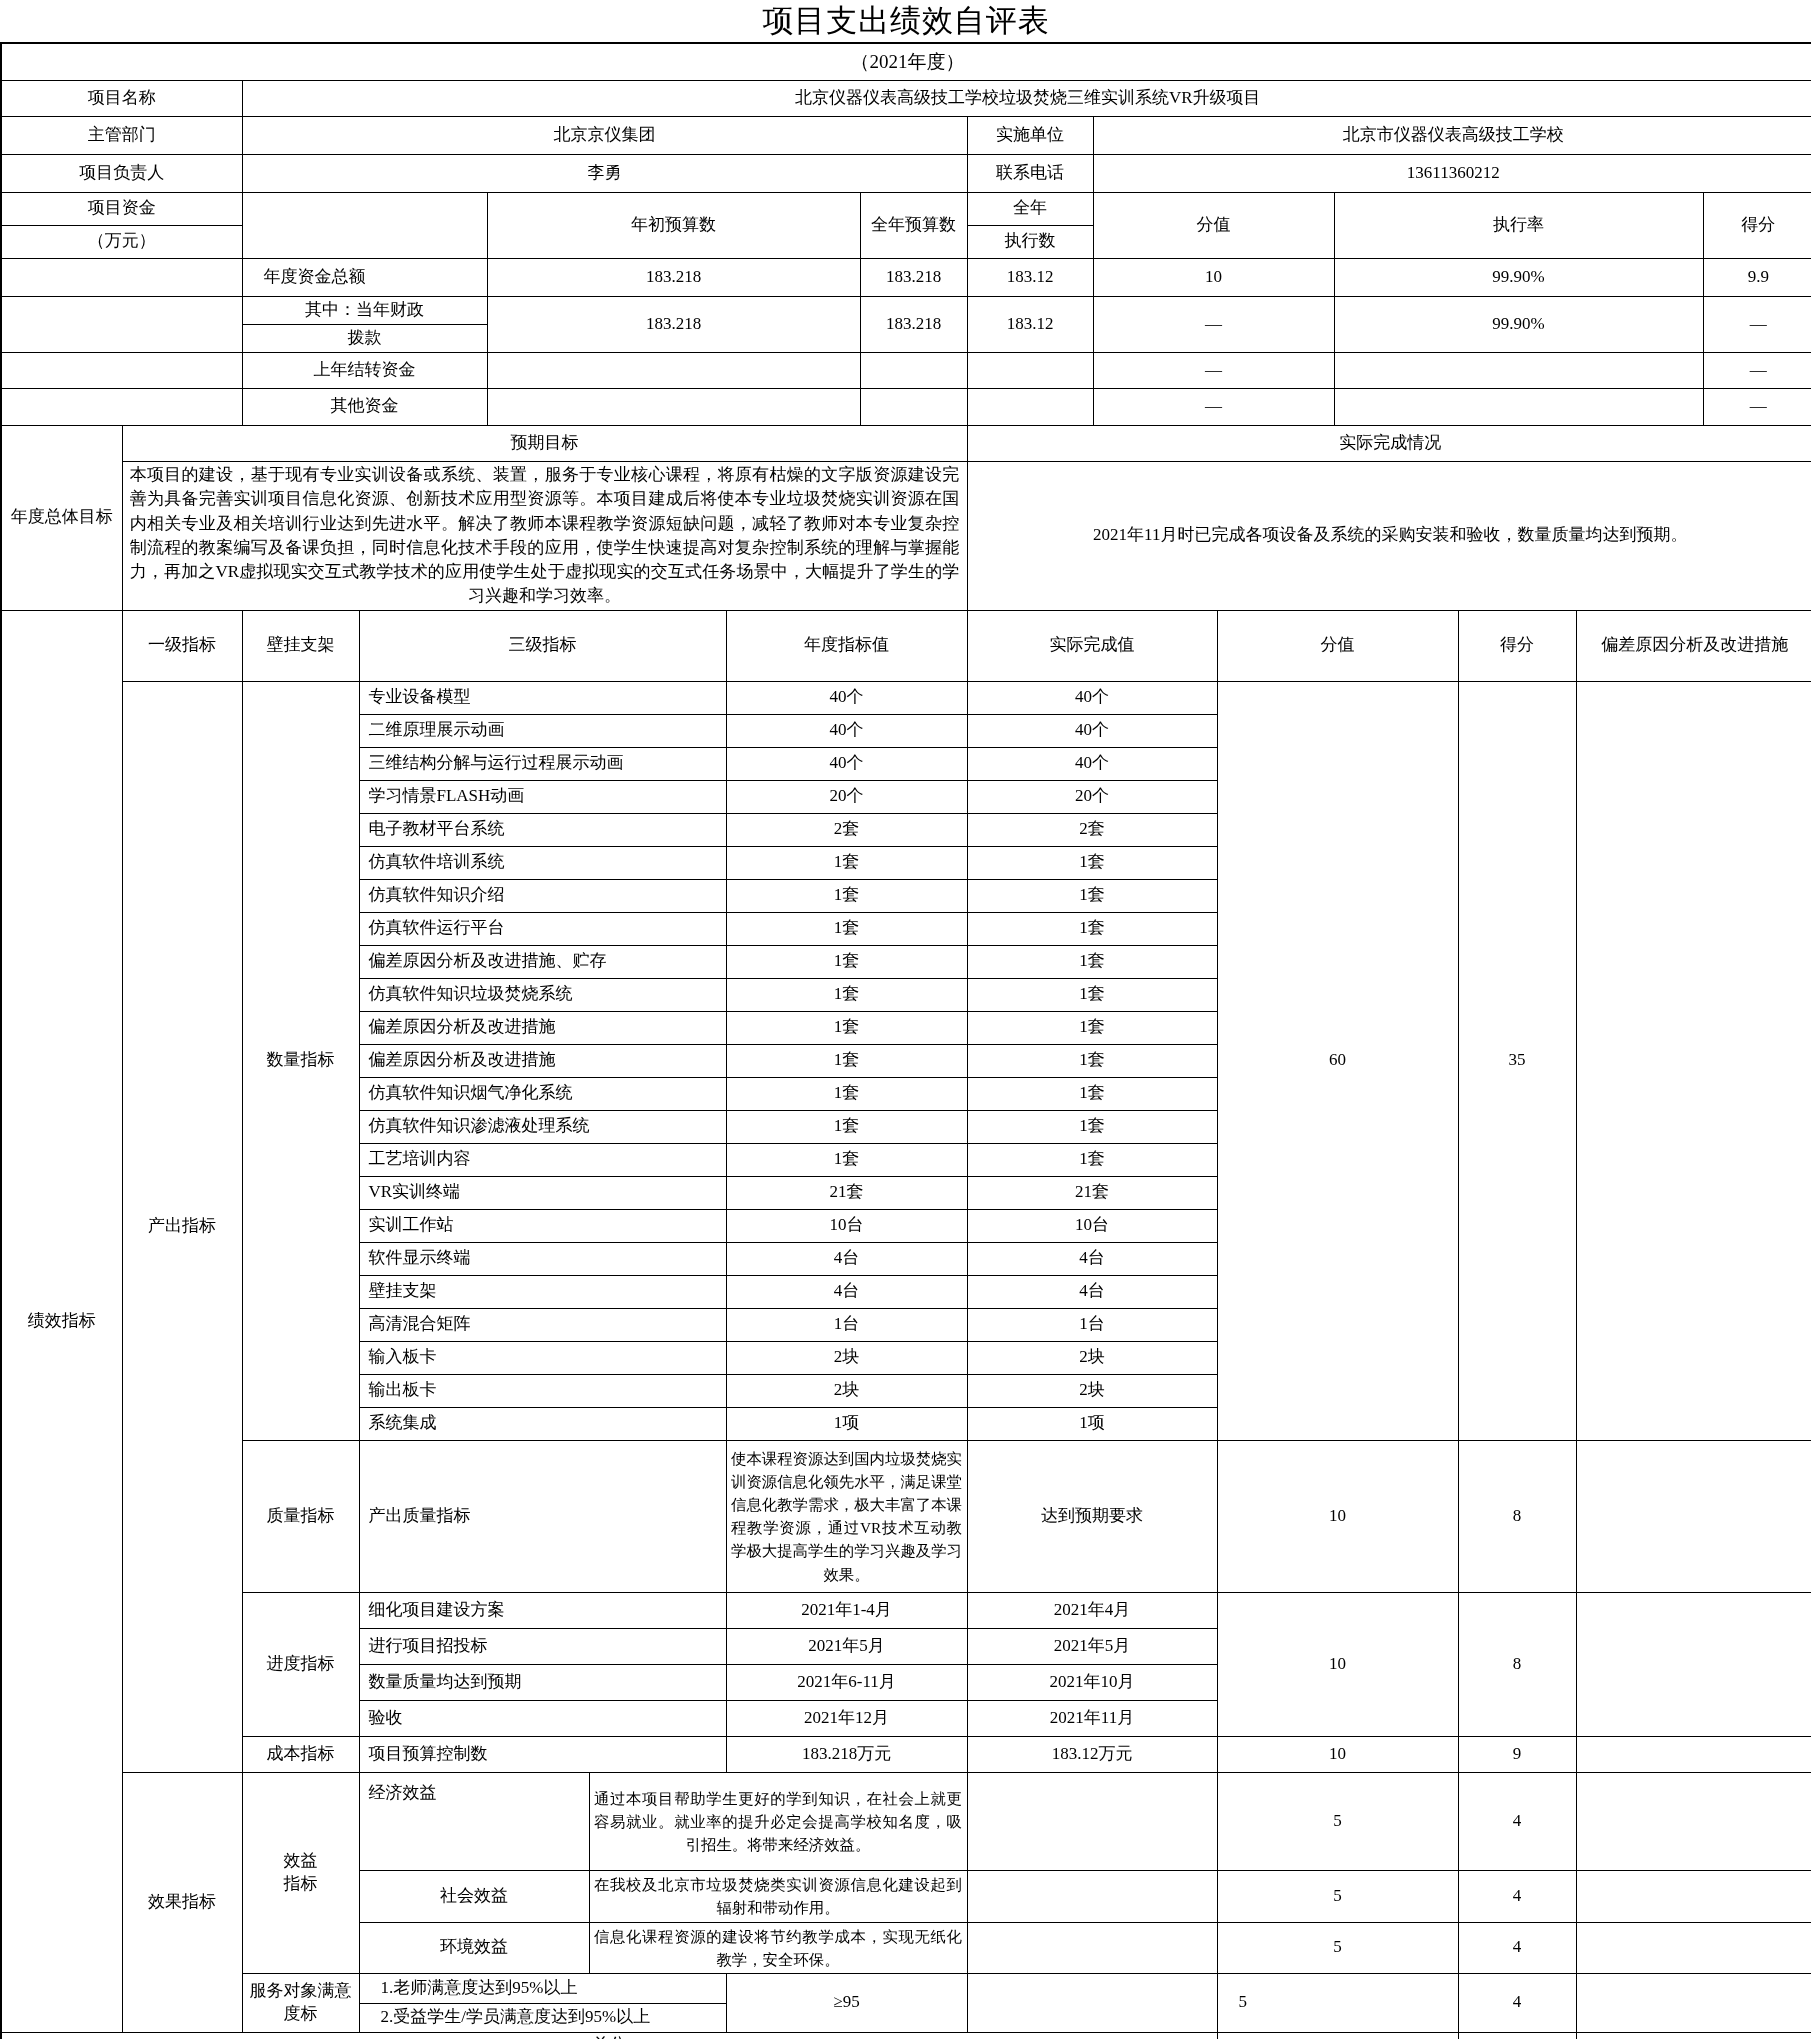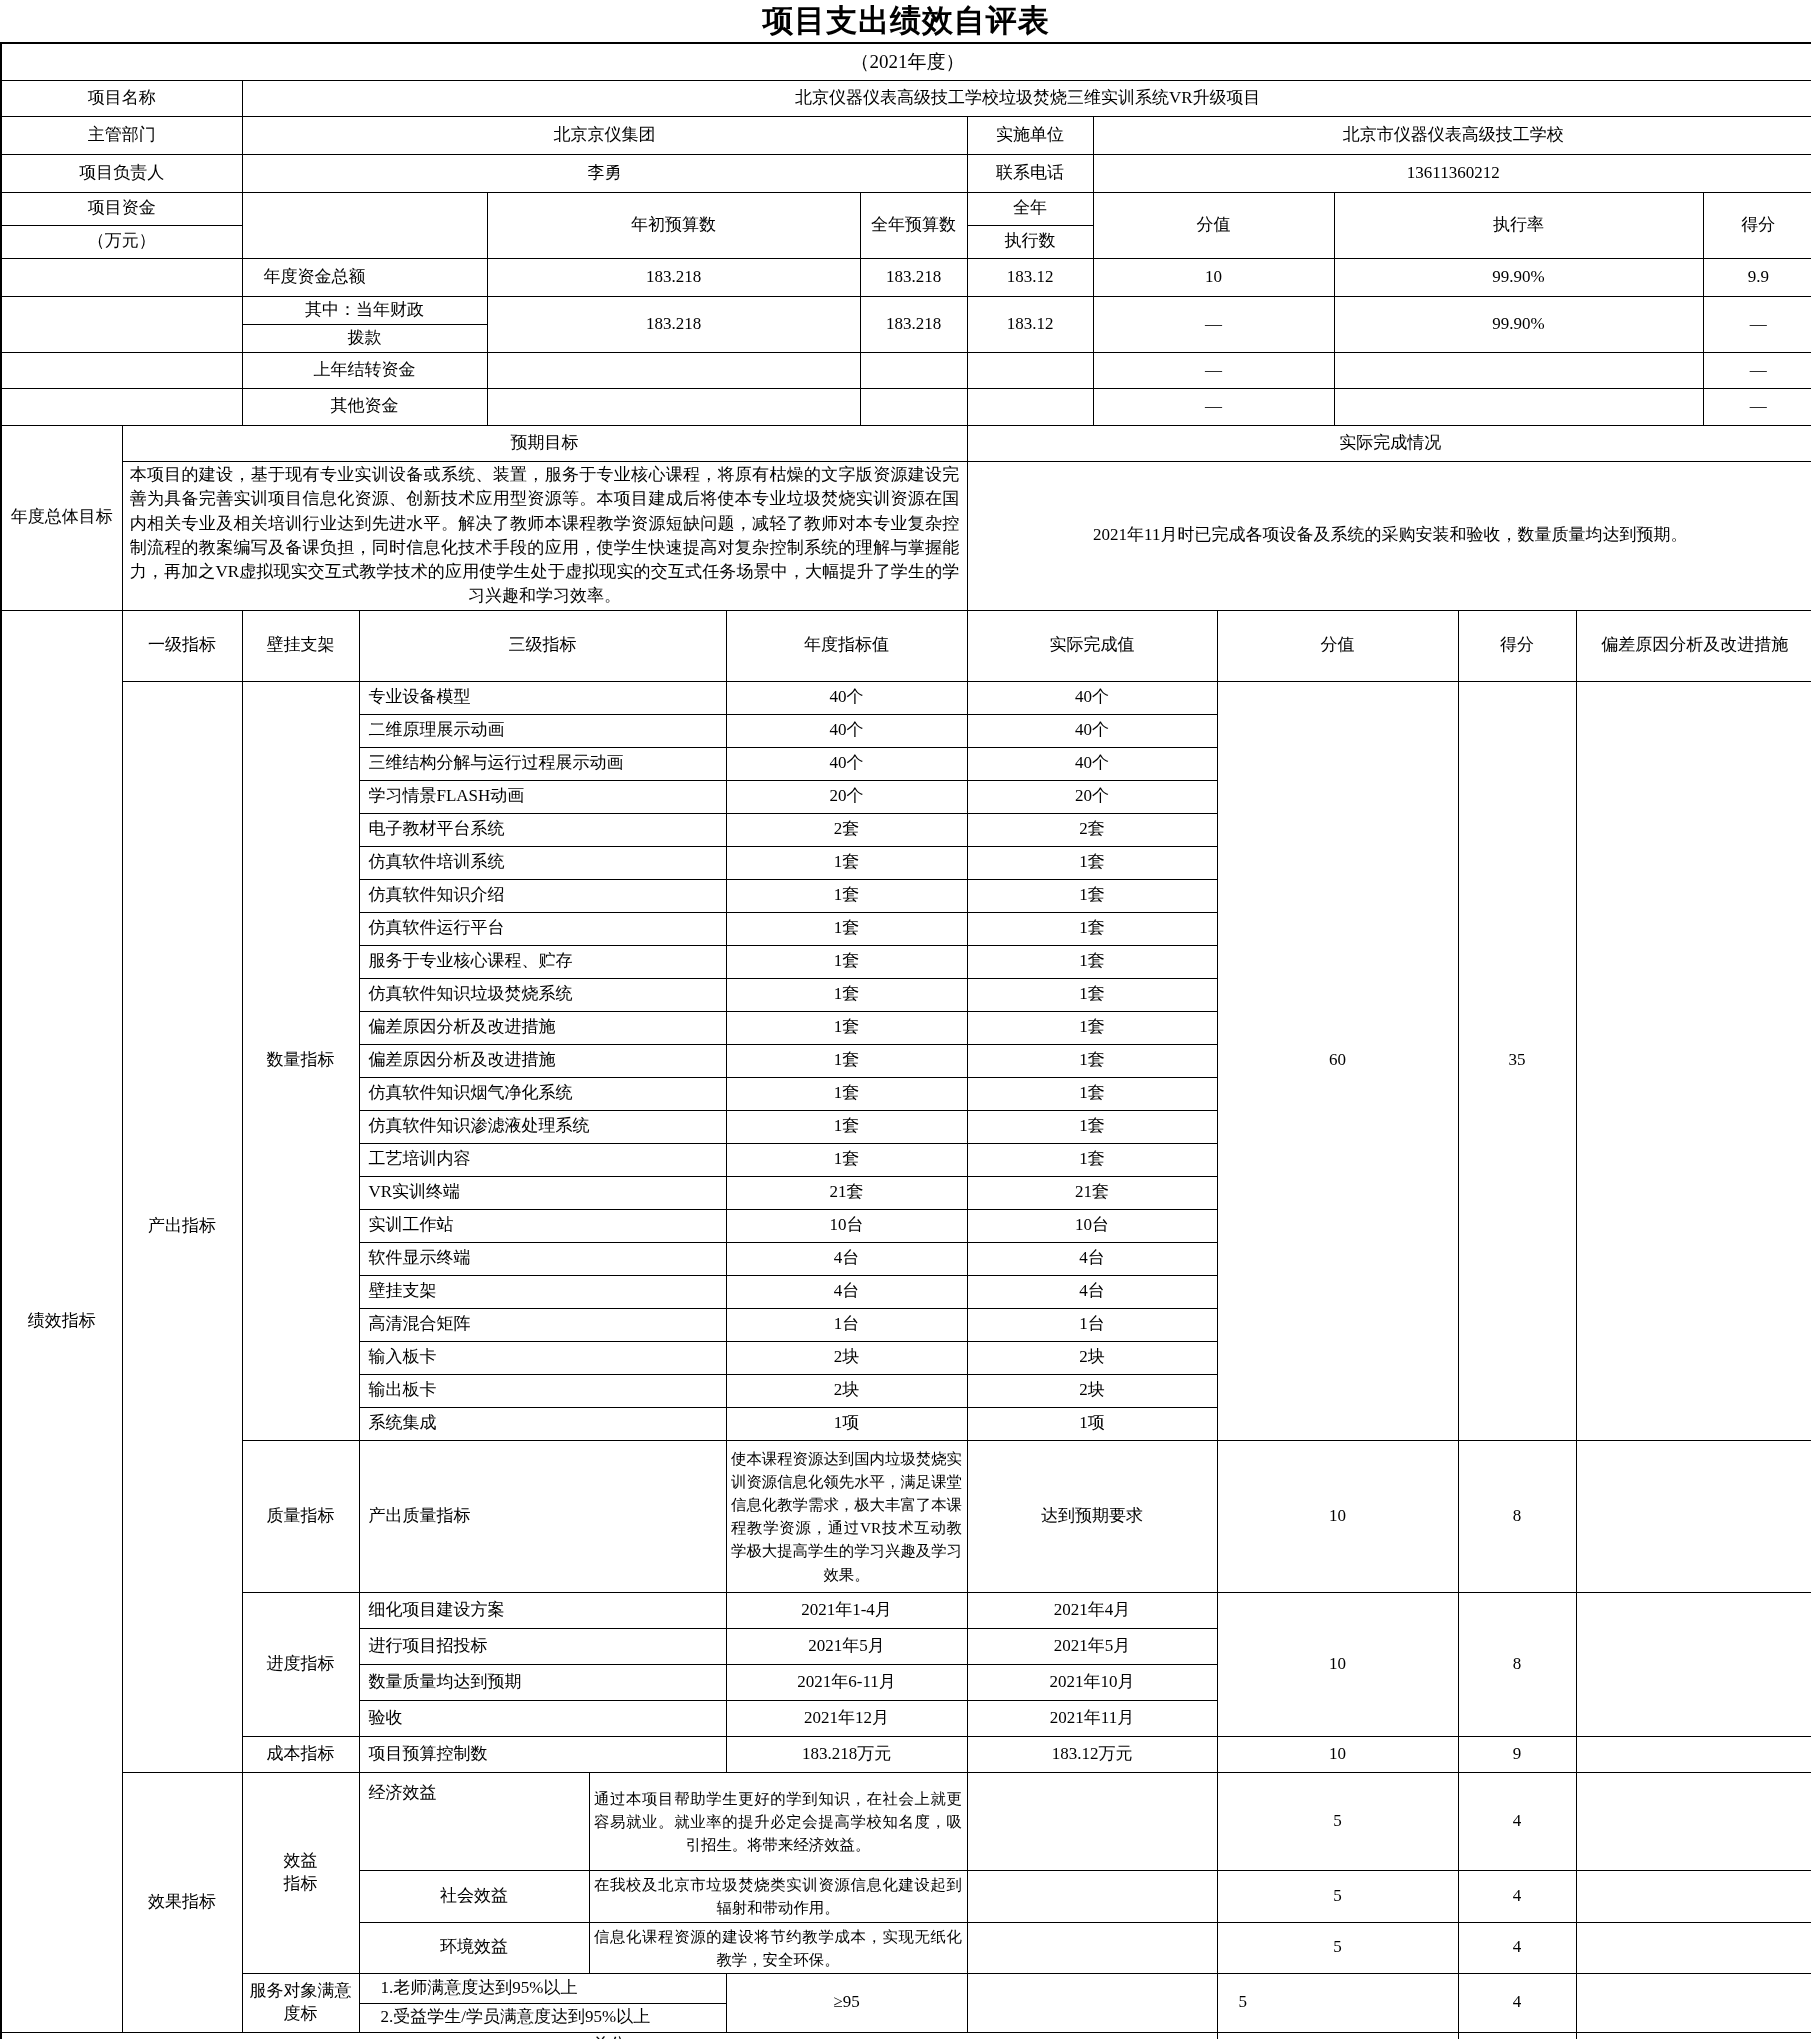--- a/index.html
+++ b/index.html
@@ -1,19 +1,19 @@
 <!DOCTYPE html>
 <html style="font-size:14.5px"><head>
 <meta charset="utf-8">
 <style>
   html,body{margin:0;padding:0;background:#ffffff;color:#000;}
   body{width:1812px;font-family:"Liberation Serif","DejaVu Serif",serif;}
   .sheet{width:1812px;}
   .doc-title{height:42px;display:flex;align-items:center;justify-content:center;
-    font-size:31px;font-weight:bold;letter-spacing:0.9px;}
+    font-size:31px;font-weight:normal;letter-spacing:0.9px;}
   table{border-collapse:collapse;table-layout:fixed;width:1812px;border:2.7px solid #000;}
   td{border:1.8px solid #000;text-align:center;vertical-align:middle;
     font-size:17px;line-height:1.35;padding:0.9px 4.5px;overflow:hidden;word-break:break-all;}
   .subtitle{font-size:19px;}
   .left{text-align:left;padding-left:9px;margin-left:46px;}
   .tl{text-align:left;vertical-align:top;padding-top:9px;padding-left:9px;}
   .small{font-size:15.4px;line-height:1.5;}
   .just{text-align:justify;text-align-last:center;}
   .goalp{font-size:17px;line-height:1.42;padding:1.8px 7.2px;}
   .wleft{text-align:left;padding-left:21px;}
@@ -192,21 +192,21 @@
           <td colspan="3" class="left">仿真软件知识介绍</td>
           <td colspan="2">1套</td>
           <td colspan="2">1套</td>
         </tr>
     <tr style="height:33px">
           <td colspan="3" class="left">仿真软件运行平台</td>
           <td colspan="2">1套</td>
           <td colspan="2">1套</td>
         </tr>
     <tr style="height:33px">
-          <td colspan="3" class="left">服务于专业核心课程、贮存</td>
+          <td colspan="3" class="left">偏差原因分析及改进措施、贮存</td>
           <td colspan="2">1套</td>
           <td colspan="2">1套</td>
         </tr>
     <tr style="height:33px">
           <td colspan="3" class="left">仿真软件知识垃圾焚烧系统</td>
           <td colspan="2">1套</td>
           <td colspan="2">1套</td>
         </tr>
     <tr style="height:33px">
           <td colspan="3" class="left">偏差原因分析及改进措施</td>

